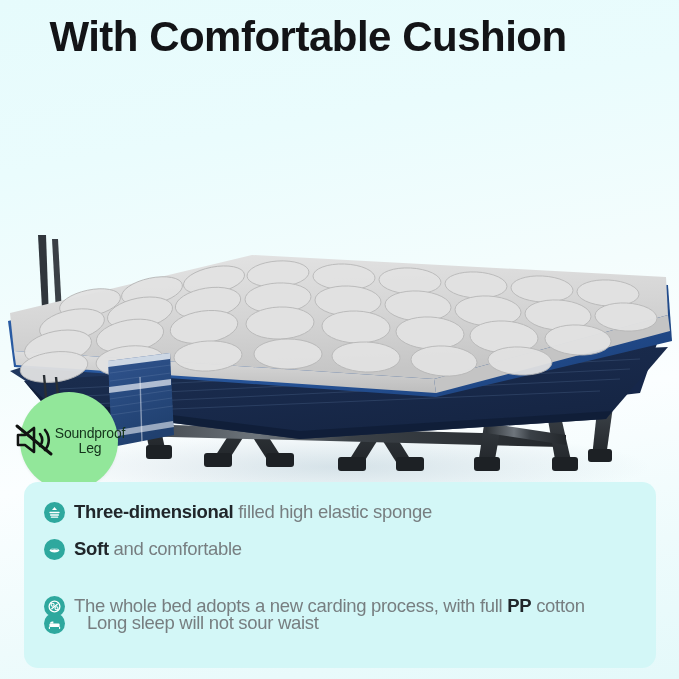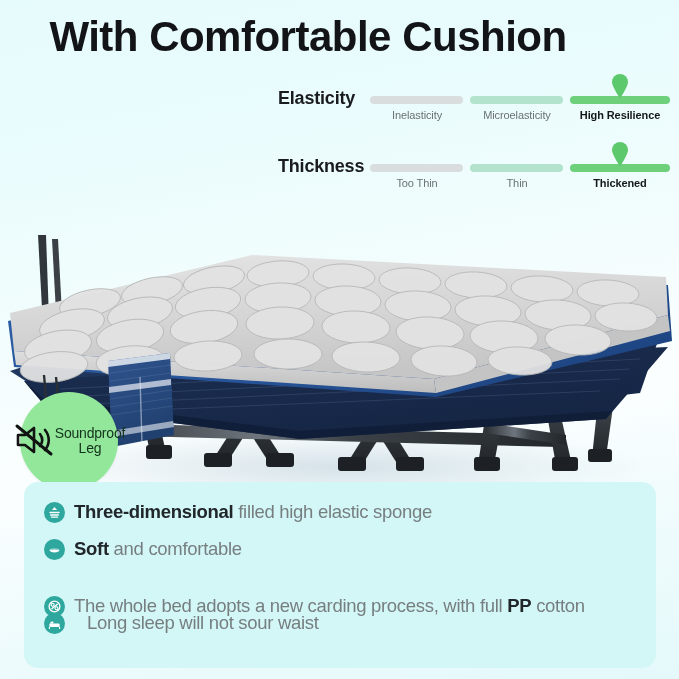--- a/index.html
+++ b/index.html
@@ -102,53 +102,21 @@
 </style>
 </head>
 <body>
 
 <div id="stage">
 
   <div class="title">With Comfortable Cushion</div>
 
   <div class="spec-block">
 
-    <div class="spec-row">
-      <div class="spec-name">Elasticity</div>
-      <div class="bars">
-        <div class="seg s1"></div>
-        <div class="seg s2"></div>
-        <div class="seg s3"></div>
-        <div class="pin">
-          <svg viewBox="0 0 20 26">
-              <path d="M10 25.5 C10 25.5 2 13.5 2 9 A8 8 0 0 1 18 9 C18 13.5 10 25.5 10 25.5 Z" fill="#5cc96c"></path>
-            </svg>
-        </div>
-        <div class="seg-lbl l1">Inelasticity</div>
-        <div class="seg-lbl l2">Microelasticity</div>
-        <div class="seg-lbl l3">High Resilience</div>
-      </div>
-    </div>
-
-    <div class="spec-row second">
-      <div class="spec-name">Thickness</div>
-      <div class="bars">
-        <div class="seg s1"></div>
-        <div class="seg s2"></div>
-        <div class="seg s3"></div>
-        <div class="pin">
-          <svg viewBox="0 0 20 26">
-              <path d="M10 25.5 C10 25.5 2 13.5 2 9 A8 8 0 0 1 18 9 C18 13.5 10 25.5 10 25.5 Z" fill="#5cc96c"></path>
-            </svg>
-        </div>
-        <div class="seg-lbl l1">Too Thin</div>
-        <div class="seg-lbl l2">Thin</div>
-        <div class="seg-lbl l3">Thickened</div>
-      </div>
-    </div>
+
   </div>
 
   <div class="product">
     <svg viewBox="0 0 679 360" xmlns="http://www.w3.org/2000/svg">
       <defs>
         <linearGradient id="mattTop" x1="0" y1="0" x2="0.25" y2="1">
           <stop offset="0" stop-color="#e4e4e4"></stop>
           <stop offset="0.55" stop-color="#d5d5d5"></stop>
           <stop offset="1" stop-color="#c6c6c6"></stop>
         </linearGradient>

